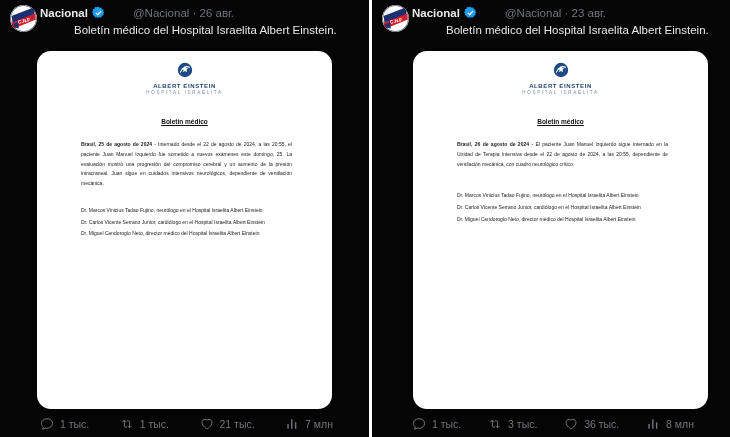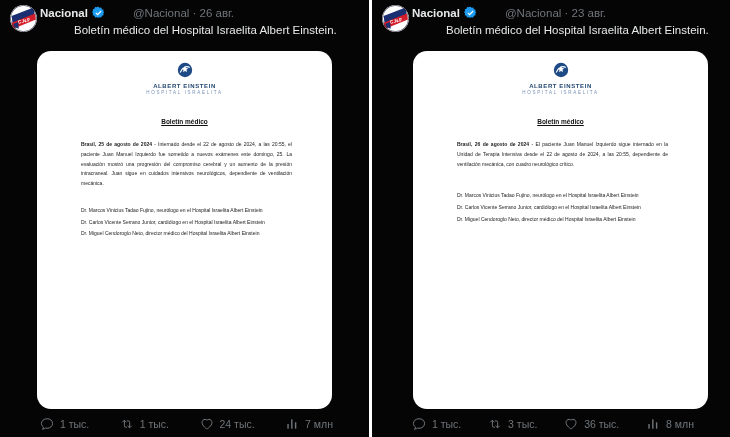--- a/index.html
+++ b/index.html
@@ -125,21 +125,21 @@
         <svg viewBox="0 0 24 24">
             <path d="M4 9l3.5-3.5L11 9M7.5 5.5V15a2.5 2.5 0 0 0 2.5 2.5h2" fill="none" stroke="#71767b" stroke-width="1.7"></path>
             <path d="M20 15l-3.5 3.5L13 15M16.5 18.5V9A2.5 2.5 0 0 0 14 6.5h-2" fill="none" stroke="#71767b" stroke-width="1.7"></path>
           </svg>
         <span>1 тыс.</span>
       </div>
       <div class="action">
         <svg viewBox="0 0 24 24">
             <path d="M12 20.5S3.5 15.5 3.5 9.4C3.5 6.4 5.8 4 8.6 4c1.6 0 3 .8 3.4 1.7C12.4 4.8 13.8 4 15.4 4c2.8 0 5.1 2.4 5.1 5.4 0 6.1-8.5 11.1-8.5 11.1z" fill="none" stroke="#71767b" stroke-width="1.7"></path>
           </svg>
-        <span>24 тыс.</span>
+        <span>21 тыс.</span>
       </div>
       <div class="action">
         <svg viewBox="0 0 24 24">
             <rect x="4" y="12" width="2.4" height="8" fill="#71767b"></rect>
             <rect x="10.5" y="4" width="2.4" height="16" fill="#71767b"></rect>
             <rect x="17" y="9" width="2.4" height="11" fill="#71767b"></rect>
           </svg>
         <span>7 млн</span>
       </div>
     </div>

